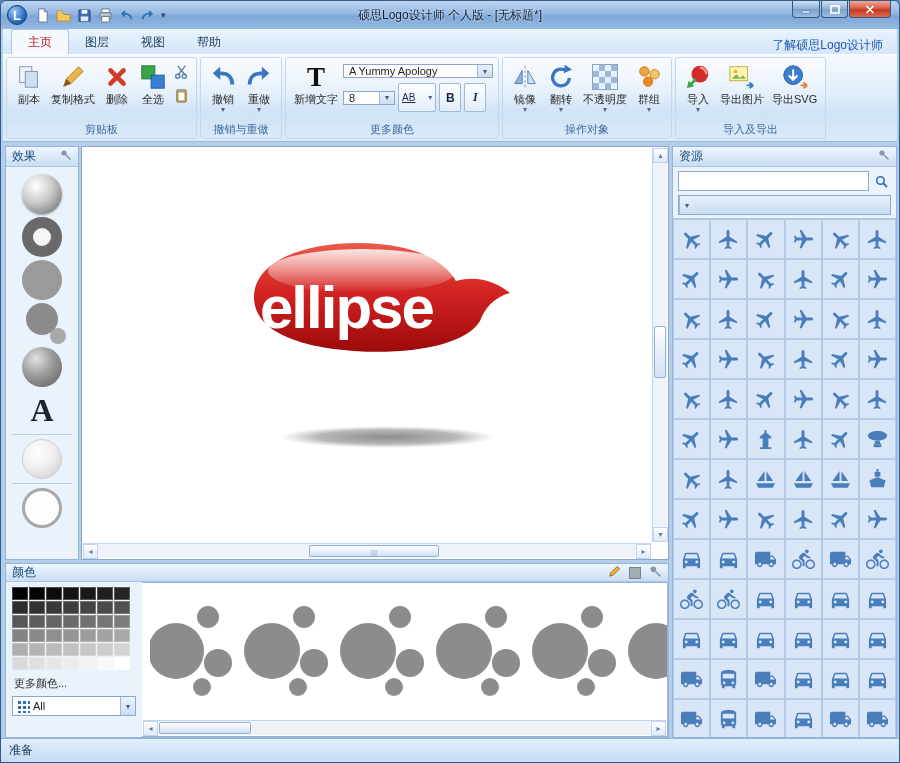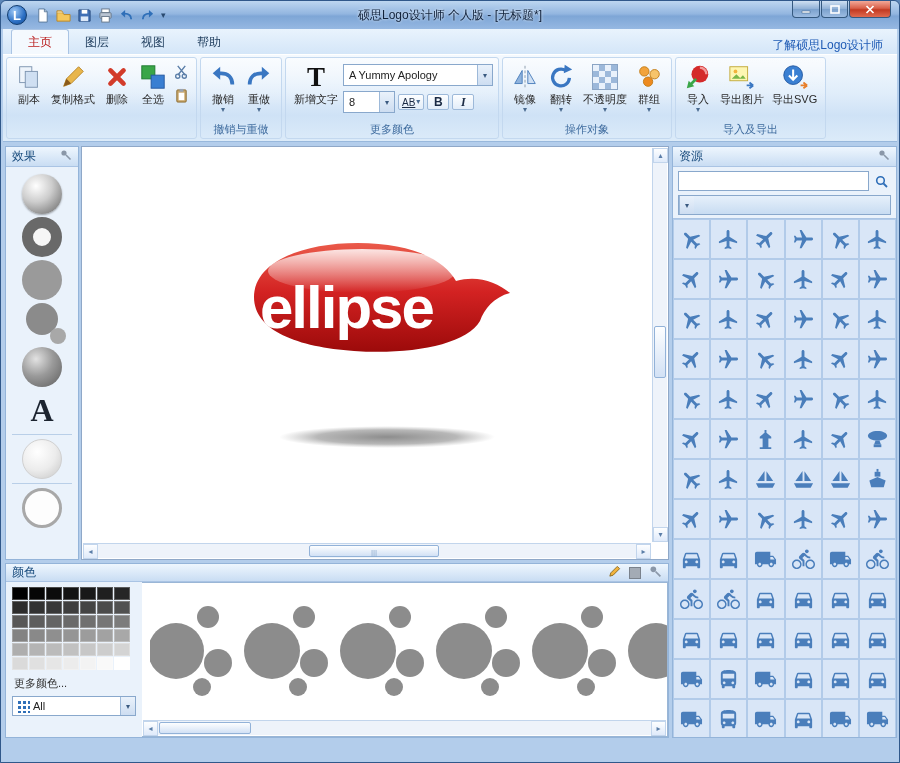--- a/index.html
+++ b/index.html
@@ -43,27 +43,27 @@
   .bigbtn { display:flex; flex-direction:column; align-items:center; padding:2px 3px; border-radius:3px; min-width:34px; }
   .ric { height:30px; display:flex; align-items:center; justify-content:center; }
   .ric svg { width:28px; height:28px; }
   .rlabel { font-size:11px; color:#2a2a2a; white-space:nowrap; line-height:13px; margin-top:1px; }
   .ddarrow { font-size:8px; color:#4a6a90; line-height:8px; }
   .smallcol { display:flex; flex-direction:column; justify-content:flex-start; gap:6px; padding:4px 2px; }
   .smallcol svg { width:15px; height:15px; }
   .ticon { font-family:"Liberation Serif","DejaVu Serif",serif; font-size:27px; font-weight:bold; color:#111; line-height:28px; }
   .tcol { display:flex; flex-direction:column; gap:5px; padding-top:4px; }
   .trow { display:flex; gap:3px; align-items:center; }
-  .combo { display:flex; align-items:center; background:#fff; border:1px solid #89a8cc; height:22px; }
+  .combo { display:flex; align-items:center; background:#fff; border:1px solid #89a8cc; height:14px; }
   .combo .ctext { flex:1; padding:0 5px; font-size:11px; color:#222; white-space:nowrap; overflow:hidden; }
   .cbtn { width:15px; height:100%; background:linear-gradient(#eaf2fb,#cdddf1); border-left:1px solid #9db9d9;
     color:#3a5a80; font-size:8px; display:flex; align-items:center; justify-content:center; }
   .font-combo { width:150px; } .size-combo { width:52px; }
-  .tbtn { min-width:22px; height:16px; border:1px solid #9db9d9; border-radius:2px; background:linear-gradient(#fdfeff,#e2edf9);
-    display:flex; align-items:center; justify-content:center; gap:1px; font-size:12px; color:#1a2a44; padding:0 3px; }
+  .tbtn { min-width:22px; height:29px; border:1px solid #9db9d9; border-radius:2px; background:linear-gradient(#fdfeff,#e2edf9);
+    display:flex; align-items:center; justify-content:center; gap:13px; font-size:12px; color:#1a2a44; padding:0 3px; }
   .tbtn .bold { font-weight:bold; } .tbtn .ital { font-style:italic; font-family:"Liberation Serif",serif; font-weight:bold; }
   .tbtn .ab { font-size:10px; text-decoration:underline; }
   .checker { width:26px; height:26px; border:1px solid #8aa4c4;
     background:repeating-conic-gradient(#9cb8da 0% 25%, #e9f1fb 25% 50%); background-size:12px 12px; }
 
   
   .panel { position:absolute; background:#eaf2fb; border:1px solid #94b4d9; }
   .phead { height:20px; background:linear-gradient(#eef6fe,#c9ddf3); border-bottom:1px solid #aac4e4;
     color:#174a7c; display:flex; align-items:center; padding:0 6px; font-size:12px; }
   .phead .sp { flex:1; }
@@ -293,20 +293,21 @@
                 <circle cx="4" cy="13" r="2.2" fill="none" stroke="#5b7ea8" stroke-width="1.5"></circle>
                 <circle cx="11" cy="13" r="2.2" fill="none" stroke="#5b7ea8" stroke-width="1.5"></circle>
               </svg></span>
           <span><svg viewBox="0 0 16 16">
                 <rect x="3" y="2" width="10" height="13" rx="1" fill="#c9a76a" stroke="#8a6a30"></rect>
                 <rect x="6" y="1" width="4" height="3" fill="#9aa4b2"></rect>
                 <rect x="5" y="5" width="6" height="8" fill="#fff"></rect>
               </svg></span>
         </div>
       </div>
+      <div class="glabel">剪贴板</div>
     </div>
 
     <div class="rgroup">
       <div class="ritems">
         <div class="bigbtn">
           <span class="ric">
               <svg viewBox="0 0 30 30">
                 <path d="M25 23c0-8-5-12-12-12H9" fill="none" stroke="#3a77c2" stroke-width="4"></path>
                 <path d="M12 4l-8 7 8 7z" fill="#3a77c2"></path>
               </svg>
@@ -1004,13 +1005,16 @@
         </svg>
         <div class="pat-h">
           <div class="sarrow left">◂</div>
           <div class="sthumb"></div>
           <div class="sarrow right" style="right:0;position:absolute;">▸</div>
         </div>
       </div>
     </div>
   </div>
 
+  <div class="statusbar">
+    <span>准备</span>
+  </div>
 </div>
 
 </body></html>

